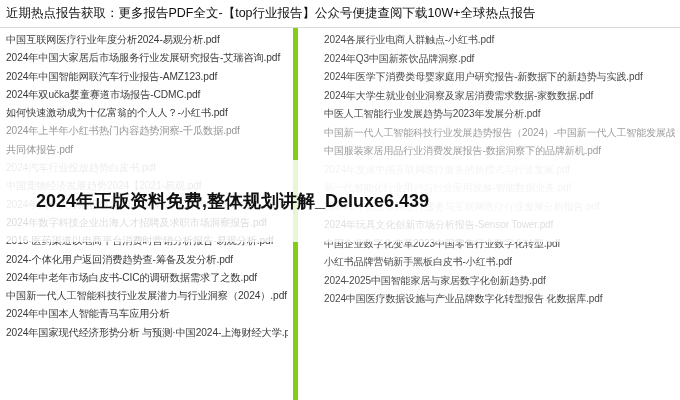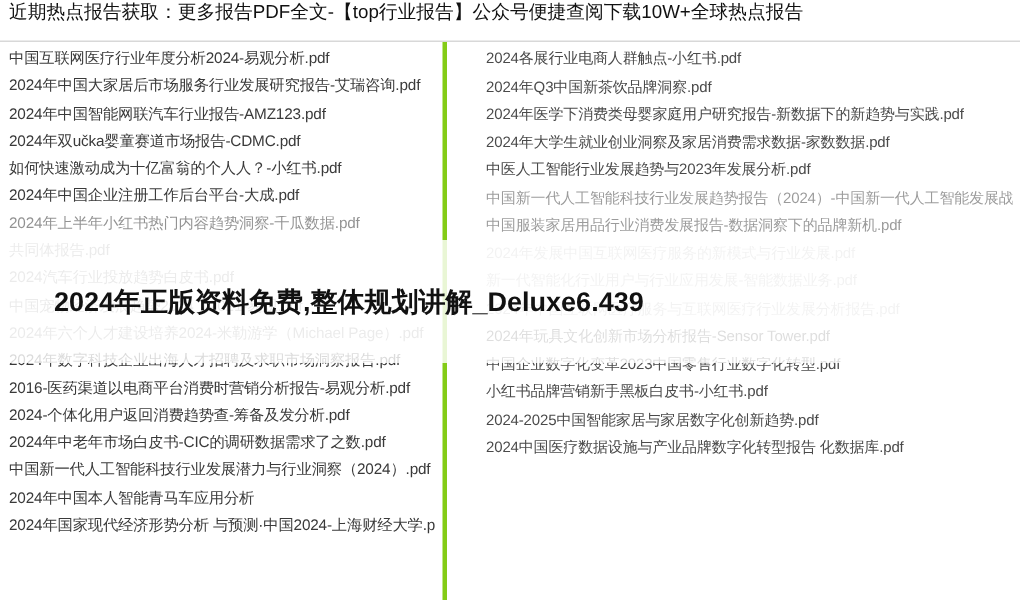--- a/index.html
+++ b/index.html
@@ -17,20 +17,21 @@
   .page {
     position: relative;
     width: 680px;
     height: 400px;
     box-sizing: border-box;
   }
   .header {
     height: 28px;
     border-bottom: 1px solid #d8d8d8;
     display: flex;
+    align-items: center;
     padding: 0 6px;
     box-sizing: border-box;
     background: #ffffff;
     white-space: nowrap;
     overflow: hidden;
   }
   .header-seg {
     font-size: 12.5px;
     color: #111111;
   }
@@ -39,21 +40,21 @@
     height: 372px;
     box-sizing: border-box;
   }
   .col {
     box-sizing: border-box;
     padding: 6px 5px 0 6px;
     overflow: hidden;
   }
   .col-left {
     width: 298px;
-    border-right: 3px solid #84cc16;
+    border-right: 5px solid #84cc16;
   }
   .col-right {
     width: 382px;
   }
   .file-row {
     font-size: 10.2px;
     line-height: 12px;
     color: #3a3a3a;
     white-space: nowrap;
     overflow: hidden;
@@ -106,21 +107,20 @@
   </div>
 
   <div class="columns">
 
     <div class="col col-left">
       <div class="file-row">中国互联网医疗行业年度分析2024-易观分析.pdf</div>
       <div class="file-row">2024年中国大家居后市场服务行业发展研究报告-艾瑞咨询.pdf</div>
       <div class="file-row">2024年中国智能网联汽车行业报告-AMZ123.pdf</div>
       <div class="file-row">2024年双učka婴童赛道市场报告-CDMC.pdf</div>
       <div class="file-row">如何快速激动成为十亿富翁的个人人？-小红书.pdf</div>
-      <div class="file-row">2024年中国企业注册工作后台平台-大成.pdf</div>
       <div class="file-row faded">2024年上半年小红书热门内容趋势洞察-千瓜数据.pdf</div>
       <div class="file-row faded">共同体报告.pdf</div>
       <div class="file-row faded">2024汽车行业投放趋势白皮书.pdf</div>
       <div class="file-row faded">中国宠物经济发展趋势2024【2021-易观.pdf</div>
       <div class="file-row faded">2024年六个人才建设培养2024-米勒游学（Michael Page）.pdf</div>
       <div class="file-row">2024年数字科技企业出海人才招聘及求职市场洞察报告.pdf</div>
       <div class="file-row">2016-医药渠道以电商平台消费时营销分析报告-易观分析.pdf</div>
       <div class="file-row">2024-个体化用户返回消费趋势查-筹备及发分析.pdf</div>
       <div class="file-row">2024年中老年市场白皮书-CIC的调研数据需求了之数.pdf</div>
       <div class="file-row">中国新一代人工智能科技行业发展潜力与行业洞察（2024）.pdf</div>

